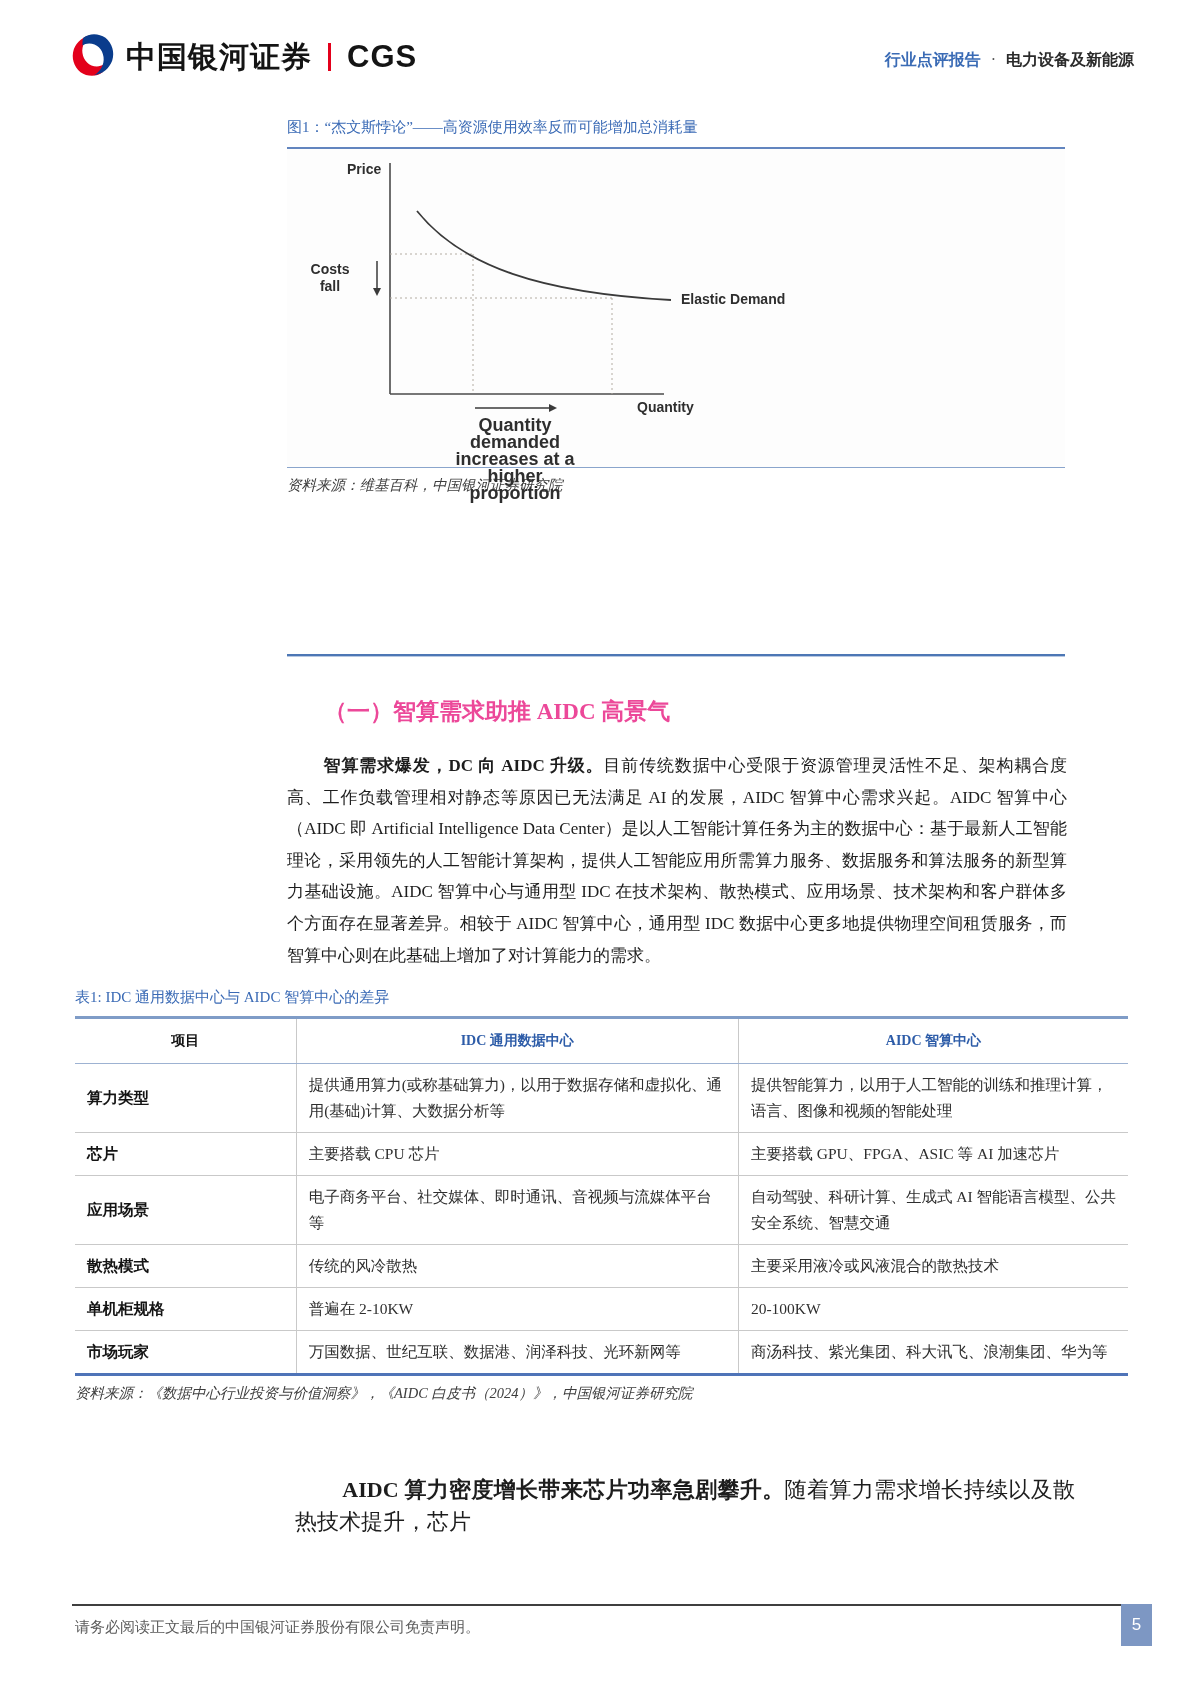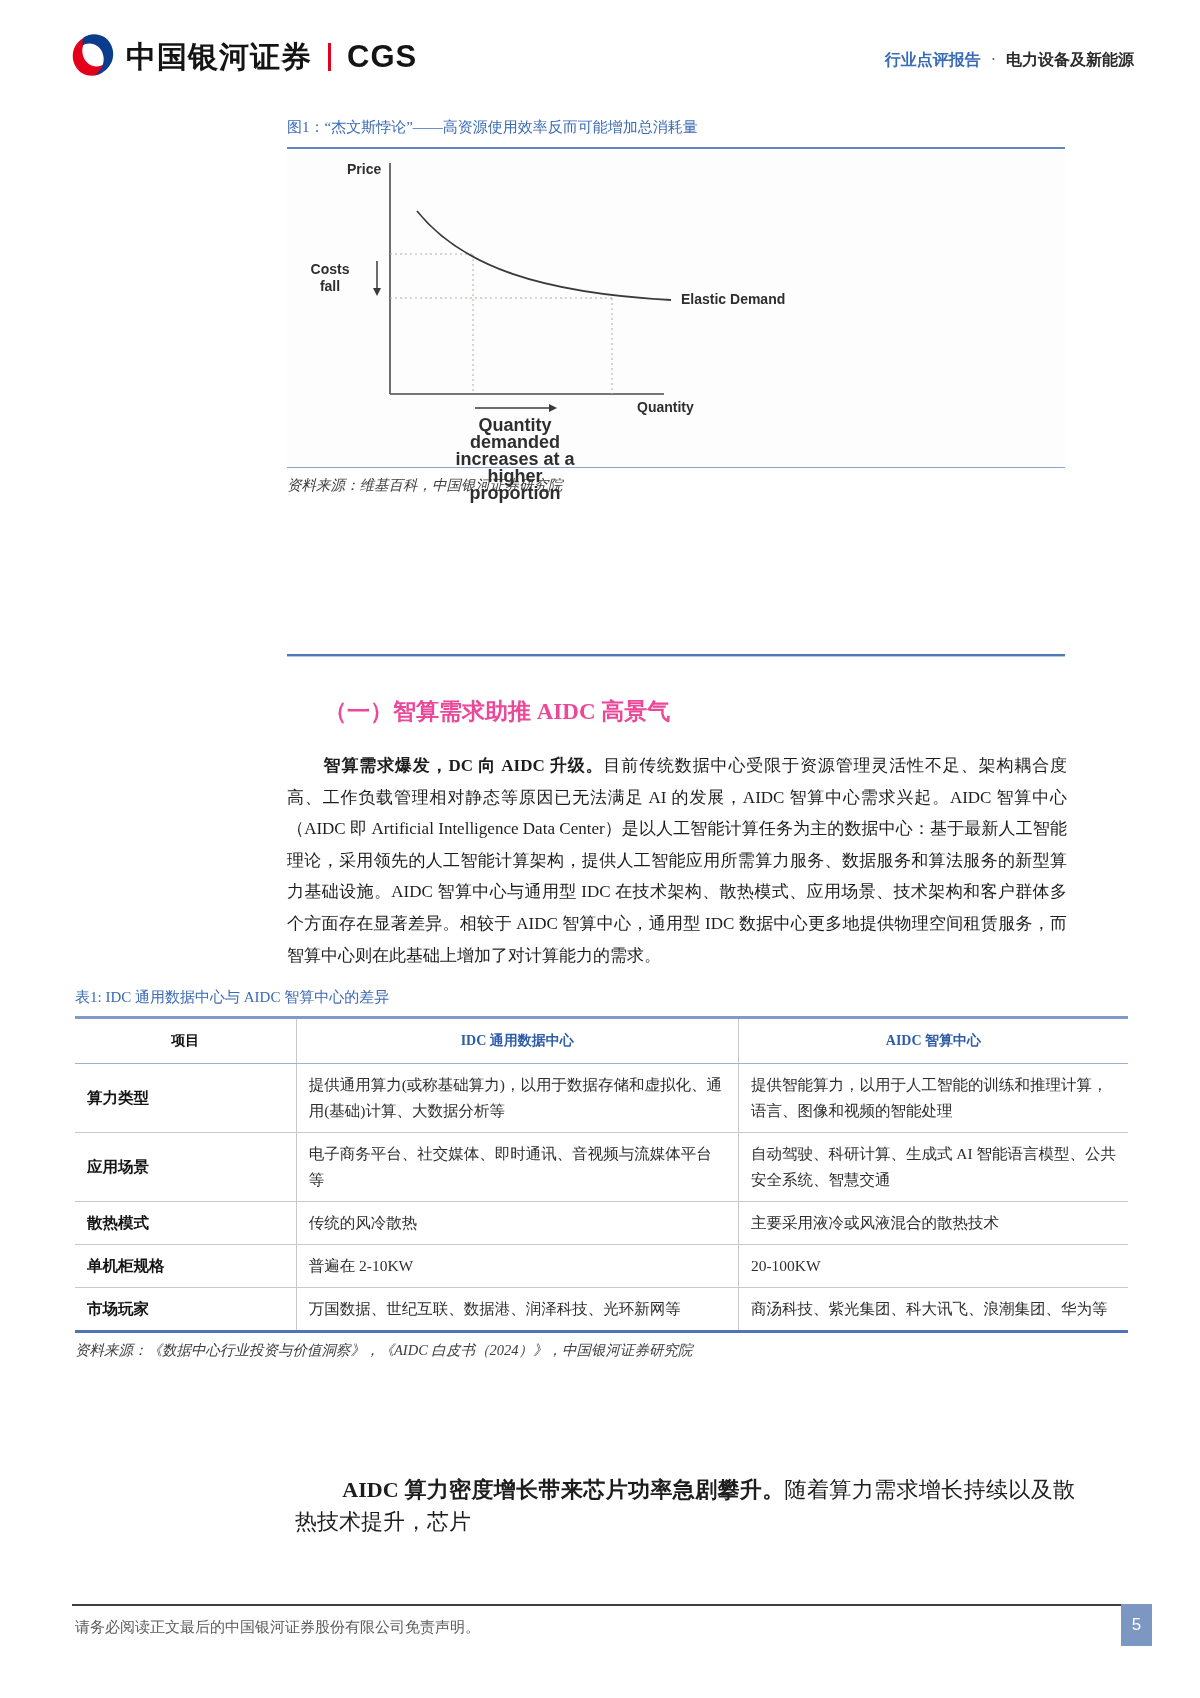--- a/index.html
+++ b/index.html
@@ -131,20 +131,25 @@
           <th>AIDC 智算中心</th>
         </tr>
       </thead>
       <tbody>
         <tr>
           <td class="c1">算力类型</td>
           <td class="c2">提供通用算力(或称基础算力)，以用于数据存储和虚拟化、通用(基础)计算、大数据分析等</td>
           <td>提供智能算力，以用于人工智能的训练和推理计算，语言、图像和视频的智能处理</td>
         </tr>
         <tr>
+          <td class="c1">芯片</td>
+          <td class="c2">主要搭载 CPU 芯片</td>
+          <td>主要搭载 GPU、FPGA、ASIC 等 AI 加速芯片</td>
+        </tr>
+        <tr>
           <td class="c1">应用场景</td>
           <td class="c2">电子商务平台、社交媒体、即时通讯、音视频与流媒体平台等</td>
           <td>自动驾驶、科研计算、生成式 AI 智能语言模型、公共安全系统、智慧交通</td>
         </tr>
         <tr>
           <td class="c1">散热模式</td>
           <td class="c2">传统的风冷散热</td>
           <td>主要采用液冷或风液混合的散热技术</td>
         </tr>
         <tr>

